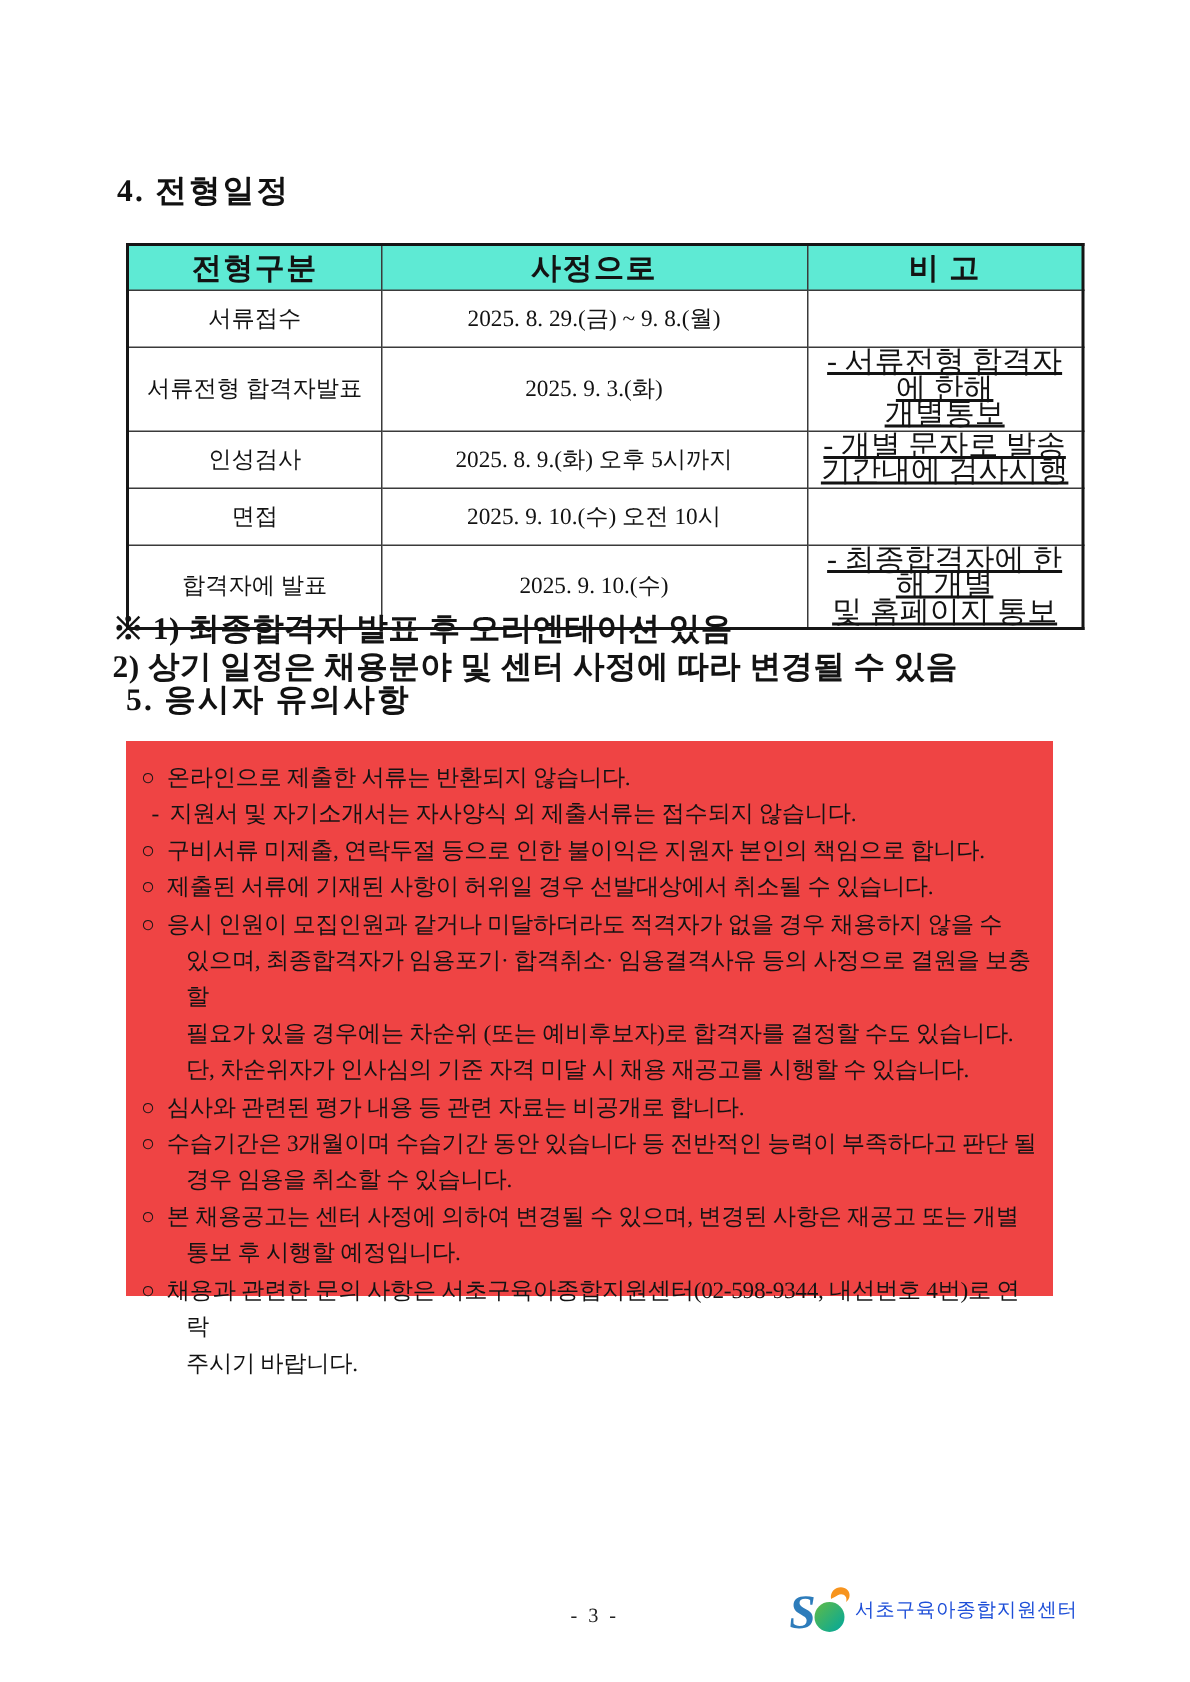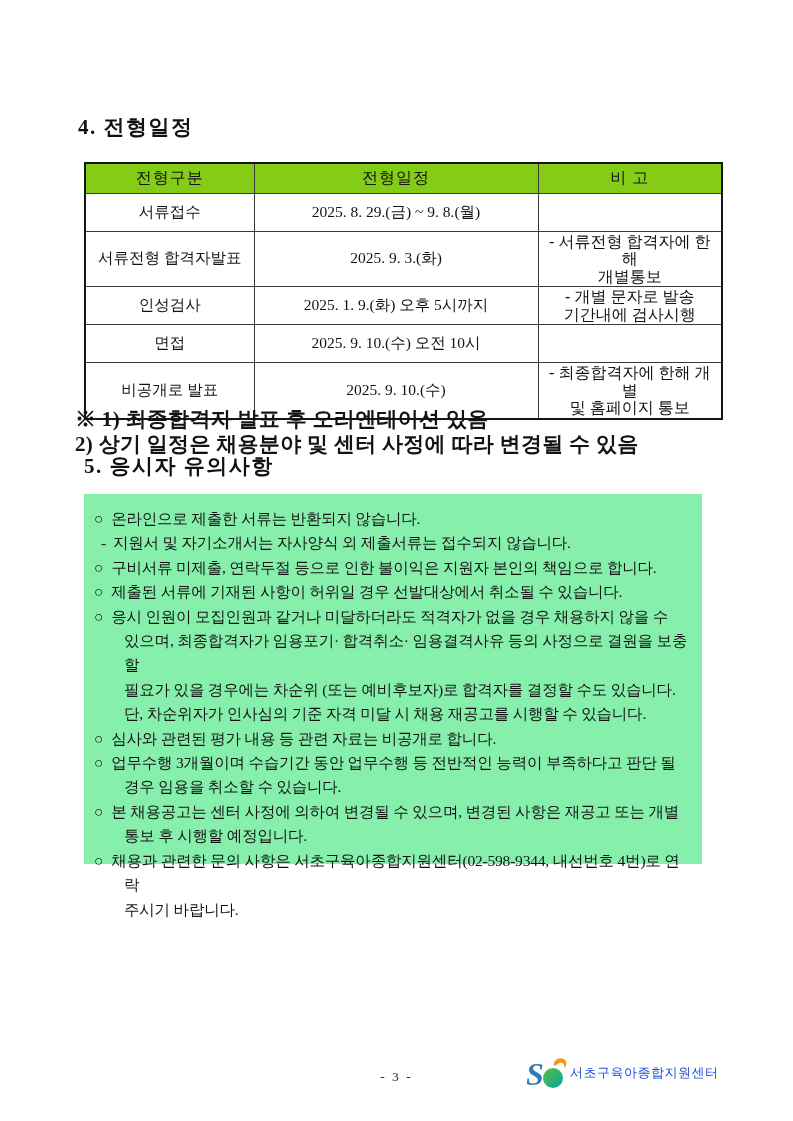--- a/index.html
+++ b/index.html
@@ -38,48 +38,49 @@
     vertical-align:middle;
     padding:1px 4px;
   }
   table.schedule-table col.c1{width:169px;}
   table.schedule-table col.c2{width:284px;}
   table.schedule-table col.c3{width:184px;}
   table.schedule-table thead tr{height:30px;}
   table.schedule-table tbody tr{height:38px;}
   table.schedule-table tbody tr:last-child{height:34px;}
   table.schedule-table th{
-    background:#84cc16;
-    font-size:16px;
-    font-weight:normal;
+    background:#5eead4;
+    font-size:20px;
+    font-weight:bold;
     letter-spacing:1px;
   }
   td.cat,td.sch{font-size:15.5px;margin-top:16px;}
   td.note{
-    font-size:16px;
+    font-size:20px;
     line-height:17.5px;
     white-space:pre-line;
+    text-decoration:underline;
   }
 
   .footnotes{
     position:absolute;
     left:75px;top:407px;
     font-weight:bold;
     font-size:21px;
     line-height:25px;
     letter-spacing:0.3px;
   }
   .fn2{}
 
   .notice-box{
     position:absolute;
     left:84px;top:494px;
     width:618px;
     height:370px;
-    background:#86efac;
+    background:#ef4444;
     box-sizing:border-box;
     padding:13px 8px 0 10px;
   }
   .item{
     font-size:15.5px;
     line-height:24.4px;
     padding-left:30px;
     text-indent:-30px;
     white-space:pre-line;
     letter-spacing:-0.2px;
@@ -120,49 +121,49 @@
 
   <table class="schedule-table">
     <colgroup>
         <col class="c1">
         <col class="c2">
         <col class="c3">
       </colgroup>
     <thead>
       <tr>
         <th>전형구분</th>
-        <th>전형일정</th>
+        <th>사정으로</th>
         <th>비 고</th>
       </tr>
     </thead>
     <tbody>
       <tr>
         <td class="cat">서류접수</td>
         <td class="sch">2025. 8. 29.(금) ~ 9. 8.(월)</td>
         <td class="note"></td>
       </tr>
       <tr>
         <td class="cat">서류전형 합격자발표</td>
         <td class="sch">2025. 9. 3.(화)</td>
         <td class="note">- 서류전형 합격자에 한해
 개별통보</td>
       </tr>
       <tr>
         <td class="cat">인성검사</td>
-        <td class="sch">2025. 1. 9.(화) 오후 5시까지</td>
+        <td class="sch">2025. 8. 9.(화) 오후 5시까지</td>
         <td class="note">- 개별 문자로 발송
 기간내에 검사시행</td>
       </tr>
       <tr>
         <td class="cat">면접</td>
         <td class="sch">2025. 9. 10.(수) 오전 10시</td>
         <td class="note"></td>
       </tr>
       <tr>
-        <td class="cat">비공개로 발표</td>
+        <td class="cat">합격자에 발표</td>
         <td class="sch">2025. 9. 10.(수)</td>
         <td class="note">- 최종합격자에 한해 개별
 및 홈페이지 통보</td>
       </tr>
     </tbody>
   </table>
 
   <div class="footnotes">
     <div class="fn">※ 1) 최종합격자 발표 후 오리엔테이션 있음</div>
     <div class="fn fn2">2) 상기 일정은 채용분야 및 센터 사정에 따라 변경될 수 있음</div>
@@ -173,21 +174,21 @@
   <div class="notice-box">
     <div class="item"><span class="bullet">○</span><span class="txt">온라인으로 제출한 서류는 반환되지 않습니다.</span></div>
     <div class="item sub"><span class="bullet">-</span><span class="txt">지원서 및 자기소개서는 자사양식 외 제출서류는 접수되지 않습니다.</span></div>
     <div class="item"><span class="bullet">○</span><span class="txt">구비서류 미제출, 연락두절 등으로 인한 불이익은 지원자 본인의 책임으로 합니다.</span></div>
     <div class="item"><span class="bullet">○</span><span class="txt">제출된 서류에 기재된 사항이 허위일 경우 선발대상에서 취소될 수 있습니다.</span></div>
     <div class="item"><span class="bullet">○</span><span class="txt">응시 인원이 모집인원과 같거나 미달하더라도 적격자가 없을 경우 채용하지 않을 수
 있으며, 최종합격자가 임용포기· 합격취소· 임용결격사유 등의 사정으로 결원을 보충할
 필요가 있을 경우에는 차순위 (또는 예비후보자)로 합격자를 결정할 수도 있습니다.
 단, 차순위자가 인사심의 기준 자격 미달 시 채용 재공고를 시행할 수 있습니다.</span></div>
     <div class="item"><span class="bullet">○</span><span class="txt">심사와 관련된 평가 내용 등 관련 자료는 비공개로 합니다.</span></div>
-    <div class="item"><span class="bullet">○</span><span class="txt">업무수행 3개월이며 수습기간 동안 업무수행 등 전반적인 능력이 부족하다고 판단 될
+    <div class="item"><span class="bullet">○</span><span class="txt">수습기간은 3개월이며 수습기간 동안 있습니다 등 전반적인 능력이 부족하다고 판단 될
 경우 임용을 취소할 수 있습니다.</span></div>
     <div class="item"><span class="bullet">○</span><span class="txt">본 채용공고는 센터 사정에 의하여 변경될 수 있으며, 변경된 사항은 재공고 또는 개별
 통보 후 시행할 예정입니다.</span></div>
     <div class="item"><span class="bullet">○</span><span class="txt">채용과 관련한 문의 사항은 서초구육아종합지원센터(02-598-9344, 내선번호 4번)로 연락
 주시기 바랍니다.</span></div>
   </div>
 
   <div class="page-number">- 3 -</div>
 
   <div class="logo">

